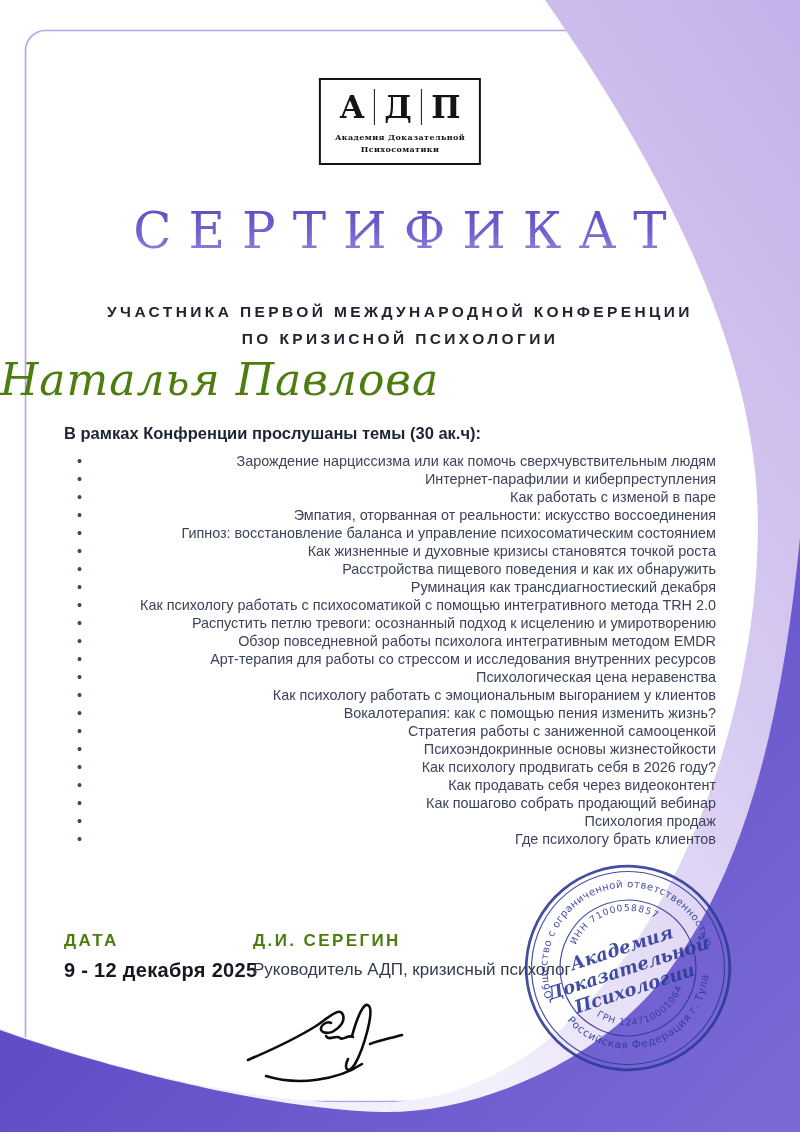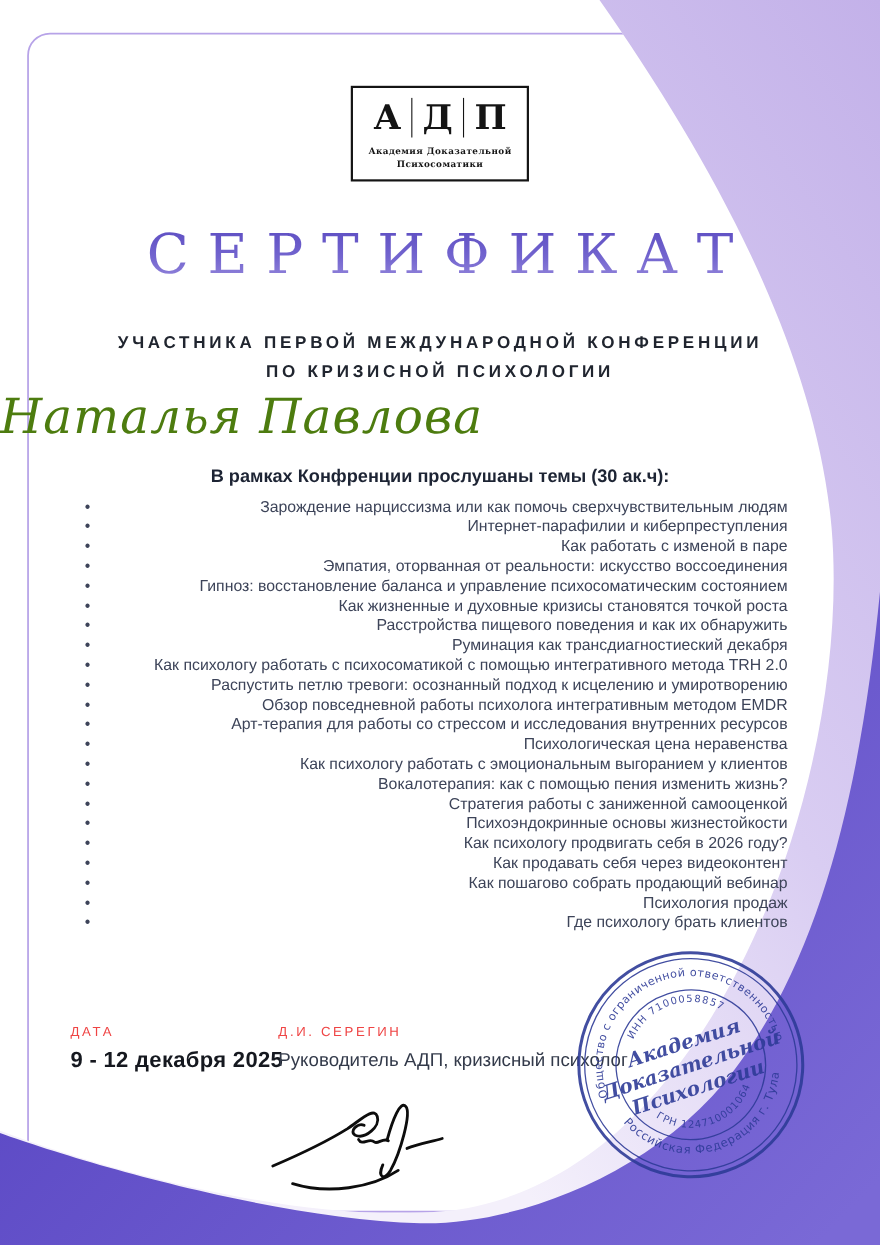--- a/index.html
+++ b/index.html
@@ -38,33 +38,33 @@
     font-size:15.5px; font-weight:bold; letter-spacing:3.4px; line-height:1.75; color:#20252f;
   }
   .name {
     position:absolute; top:354px; left:0; width:100%; text-align:left; z-index:2;
     font-family:"DejaVu Serif", serif; font-style:italic; font-size:44px; color:#4d7c0f;
     letter-spacing:1px;
   }
 
   
   .topics { position:absolute; left:64px; top:424px; width:672px; z-index:2; }
-  .topics-heading { font-size:16.5px; font-weight:bold; color:#1d2434;text-align:center; }
+  .topics-heading { font-size:16.5px; font-weight:bold; color:#1d2434; }
   .topics ul { list-style:none; margin:9px 0 0 12px; padding:0; max-width:640px; }
   .topics li {
     position:relative; padding-left:15px; font-size:14.4px; line-height:18px;
     color:#3d4459;
     text-align:right;
   }
   .topics li::before { content:"•"; position:absolute; left:1px; top:0; color:#3d4459; }
 
   
   .footer-date { position:absolute; left:64px; top:931px; z-index:2; }
   .footer-signer { position:absolute; left:253px; top:931px; z-index:2; }
-  .small-caps-label { font-size:12px; font-weight:normal; letter-spacing:2.4px; color:#ef4444; }
+  .small-caps-label { font-size:17px; font-weight:bold; letter-spacing:2.4px; color:#4d7c0f; }
   .date-value { margin-top:8px; font-size:20px; font-weight:bold; color:#15181f; letter-spacing:0.3px; }
   .signer-title { margin-top:9px; font-size:17px; color:#333a4a; }
 
   .signature { position:absolute; left:240px; top:996px; z-index:3; }
   .stamp { position:absolute; left:522px; top:862px; z-index:2; }
 
   .stamp-text { font-family:"DejaVu Sans", sans-serif; fill:#2e3b97; }
   .stamp-center { font-family:"DejaVu Serif", serif; font-style:italic; font-weight:bold; fill:#2e3b97; }
 </style>
 </head>

